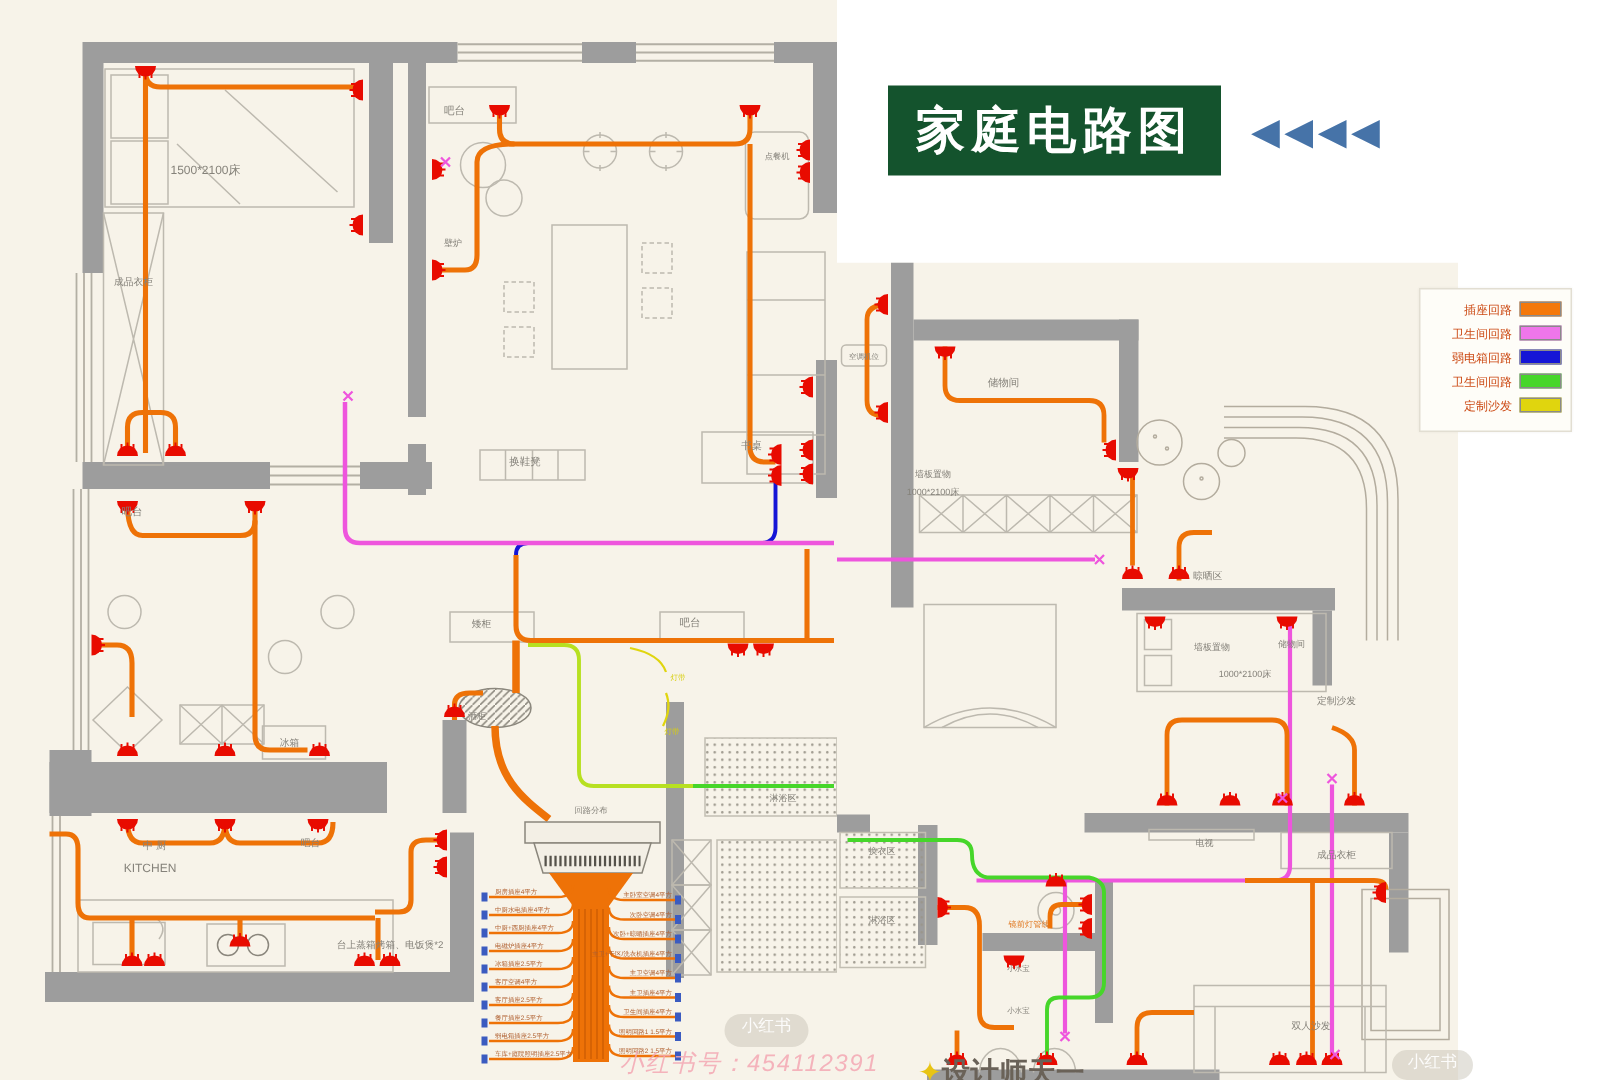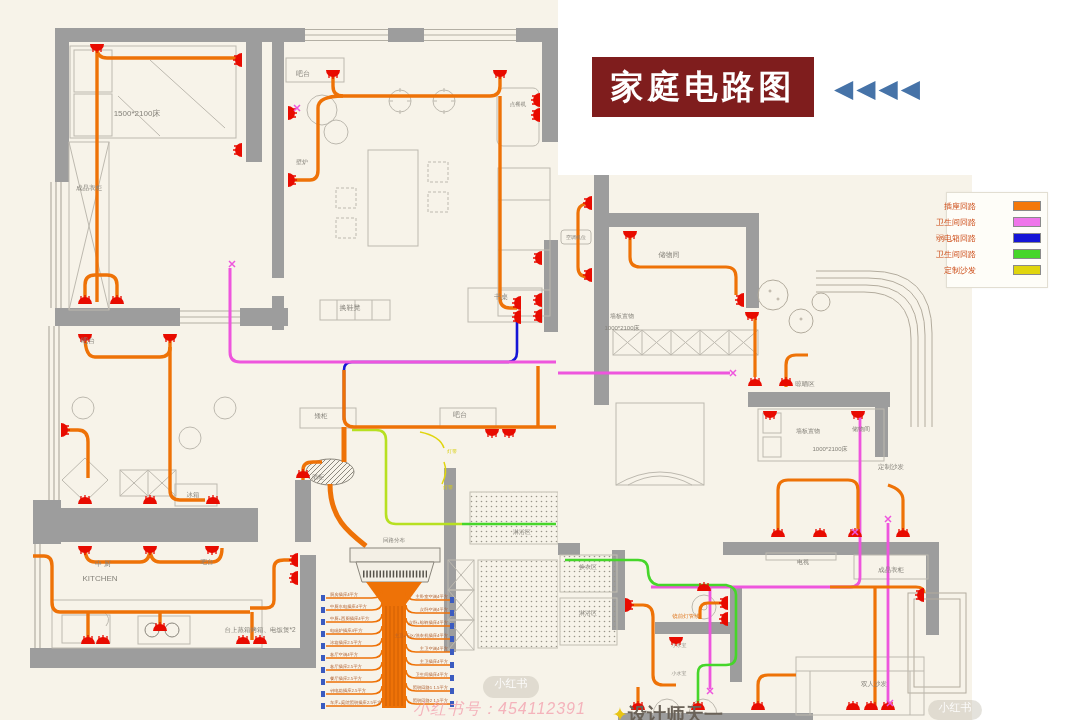--- a/index.html
+++ b/index.html
@@ -1,26 +1,26 @@
 <!DOCTYPE html>
 <html><head>
 <meta charset="utf-8">
 <style>
   html,body{margin:0;padding:0;}
   body{width:1080px;height:720px;position:relative;background:#ffffff;overflow:hidden;
        font-family:"Liberation Sans","DejaVu Sans",sans-serif;}
   .abs{position:absolute;}
-  #title-banner{left:592px;top:57px;width:222px;height:60px;background:#7f1d1d;color:#fff;
+  #title-banner{left:592px;top:57px;width:222px;height:60px;background:#14532d;color:#fff;
        display:flex;align-items:center;justify-content:center;font-size:33px;font-weight:bold;
        letter-spacing:4px;}
   #title-arrows{left:834px;top:68px;width:120px;height:40px;color:#4673a8;font-size:25px;
        letter-spacing:3px;display:flex;align-items:center;}
   #legend{left:946px;top:192px;width:102px;height:96px;background:#fefdf8;
        border:1px solid #e2ded2;box-shadow:0 0 2px rgba(0,0,0,.06);padding:8px 6px 4px 6px;box-sizing:border-box;}
-  .lg-row{display:flex;align-items:center;justify-content:flex-end;margin-bottom:6px;height:10px;gap:32px;}
+  .lg-row{display:flex;align-items:center;justify-content:flex-end;margin-bottom:6px;height:10px;}
   .lg-label{font-size:8px;color:#cc4a14;margin-right:5px;white-space:nowrap;}
   .lg-swatch{width:26px;height:8px;border:0.5px solid #8a8a8a;flex:none;}
   .pill{border-radius:12px;background:rgba(195,190,178,.45);color:rgba(255,255,255,.9);
        font-size:11px;display:flex;align-items:flex-start;justify-content:center;}
   #xhs-id{left:413px;top:699px;color:#f4a8b4;font-size:16px;letter-spacing:1px;opacity:.85;font-style:italic;}
   #designer{left:612px;top:702px;font-size:19px;color:#6a6258;font-weight:bold;}
   #designer .star{color:#e8c414;}
   svg text{font-family:"Liberation Sans","DejaVu Sans",sans-serif;}
 </style>
 </head>

